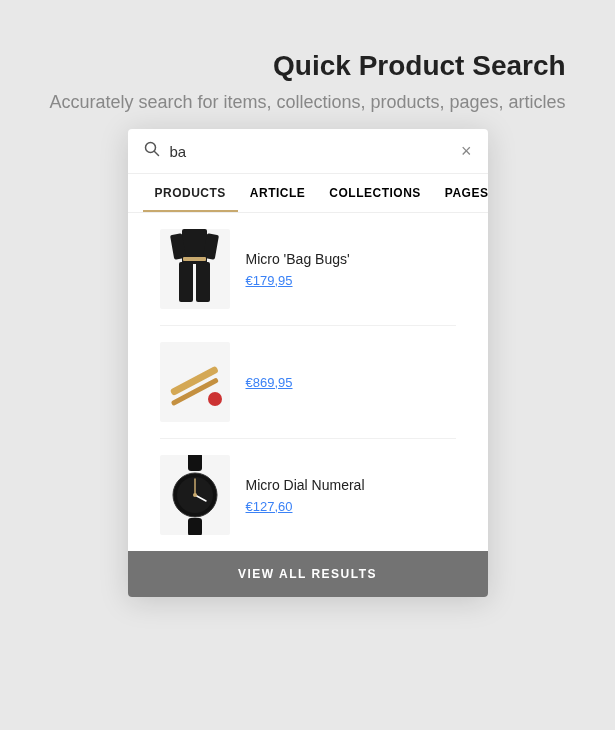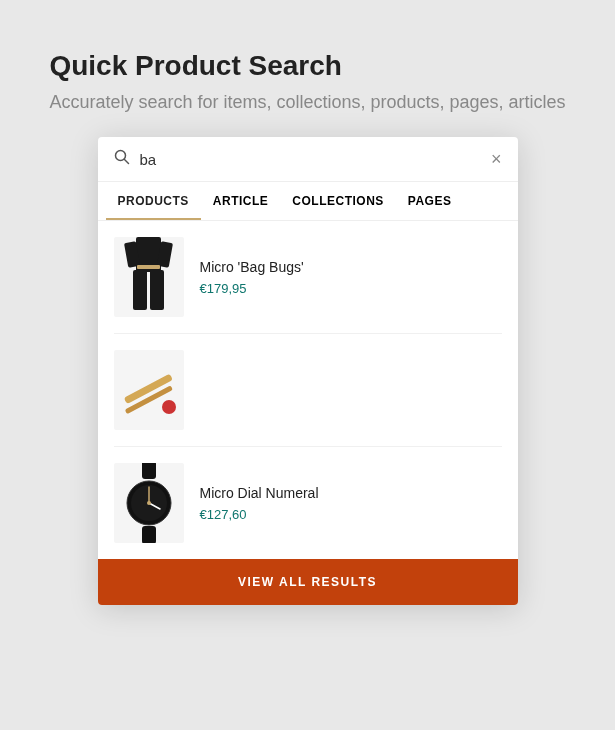--- a/index.html
+++ b/index.html
@@ -8,35 +8,35 @@
       height: 730px;
       background: #e8e8e8;
       font-family: 'Helvetica Neue', Arial, sans-serif;
       display: flex;
       flex-direction: column;
       align-items: center;
       justify-content: flex-start;
       padding-top: 50px;
     }
     .page-header {
-      text-align: left;
-      margin-bottom: 24px;
+      text-align: right;
+      margin-bottom: 16px;
     }
     .page-title {
       font-size: 28px;
       font-weight: 700;
       color: #222;
       margin-bottom: 10px;
     }
     .page-subtitle {
       font-size: 18px;
       color: #888;
     }
     .search-modal {
-      width: 420px;
+      width: 360px;
       background: #fff;
       border-radius: 4px;
       box-shadow: 0 4px 30px rgba(0,0,0,0.15);
       overflow: hidden;
     }
     .search-bar {
       display: flex;
       align-items: center;
       padding: 12px 16px;
       border-bottom: 1px solid #eee;
@@ -56,21 +56,21 @@
     }
     .clear-icon {
       cursor: pointer;
       color: #888;
       font-size: 18px;
       line-height: 1;
     }
     .tabs {
       display: flex;
       align-items: flex-start;
-      padding: 0 8px;
+      padding: 0 15px;
       border-bottom: 1px solid #eee;
     }
     .tab {
       padding: 12px 12px;
       font-size: 12px;
       font-weight: 700;
       letter-spacing: 0.5px;
       color: #000000;
       cursor: pointer;
       position: relative;
@@ -84,21 +84,21 @@
       position: absolute;
       bottom: 0;
       left: 0;
       right: 0;
       height: 2px;
       background: #c8a96e;
     }
     .results-container {
       max-height: 370px;
       overflow-y: auto;
-      padding: 0 16px;
+      padding: 0 32px;
     }
     .results-container::-webkit-scrollbar {
       width: 6px;
     }
     .results-container::-webkit-scrollbar-track {
       background: #f1f1f1;
     }
     .results-container::-webkit-scrollbar-thumb {
       background: #ccc;
       border-radius: 3px;
@@ -129,28 +129,29 @@
       flex: 1;
     }
     .result-name {
       font-size: 14px;
       color: #222;
       margin-bottom: 6px;
       font-weight: 500;
     }
     .result-price {
       font-size: 13px;
-      color: #0f766e;
+      color: #3b82f6;
       font-weight: 500;
+      text-decoration: underline;
     }
     .view-all-btn {
       display: block;
       width: 100%;
       padding: 16px;
-      background: #c2410c;
+      background: #737373;
       color: #fff;
       text-align: center;
       font-size: 12px;
       font-weight: 700;
       letter-spacing: 1.5px;
       text-transform: uppercase;
       cursor: pointer;
       border: none;
       outline: none;
     }
@@ -214,20 +215,21 @@
       <div class="result-image">
         <svg width="70" height="70" viewBox="0 0 70 70">
 
           <rect x="8" y="30" width="52" height="7" rx="3" fill="#d4a855" transform="rotate(-28 35 33)"></rect>
           <rect x="8" y="42" width="52" height="5" rx="2" fill="#c49040" transform="rotate(-28 35 43)"></rect>
 
           <circle cx="55" cy="52" r="7" fill="#cc3333"></circle>
         </svg>
       </div>
       <div class="result-info">
+        <div class="result-price">€869,95</div>
       </div>
     </div>
 
     <div class="result-item">
       <div class="result-image">
         <svg width="60" height="85" viewBox="0 0 60 85">
 
           <rect x="23" y="0" width="14" height="18" rx="3" fill="#111"></rect>
 
           <rect x="23" y="65" width="14" height="18" rx="3" fill="#111"></rect>

